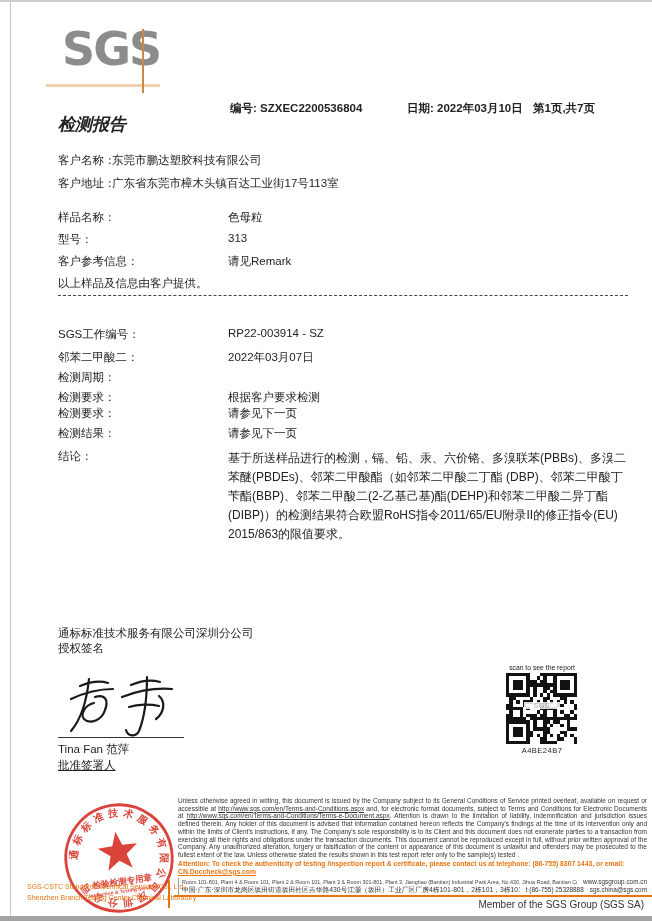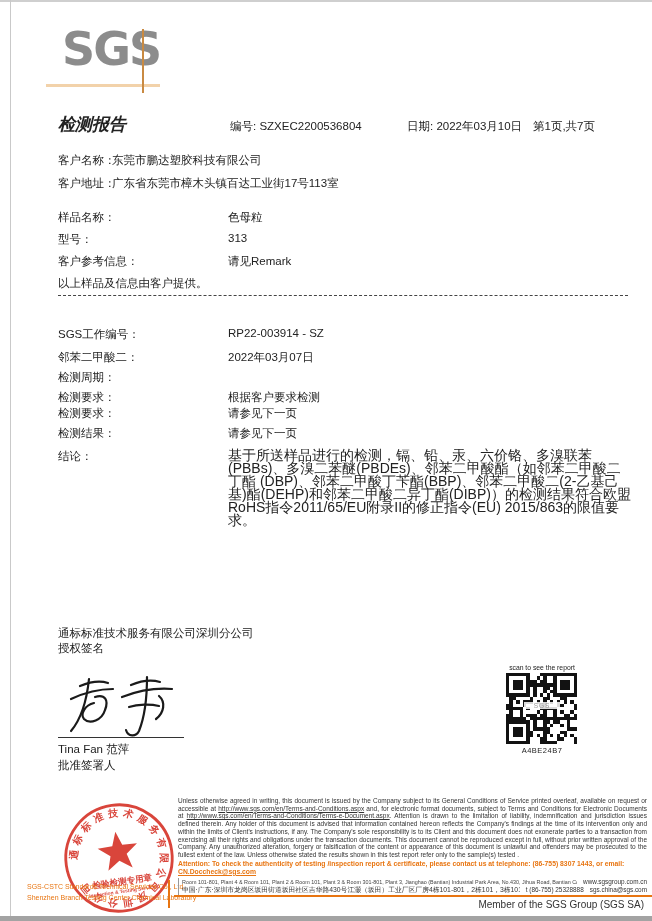--- a/index.html
+++ b/index.html
@@ -19,41 +19,41 @@
   .edge-left{position:absolute;left:10px;top:0;bottom:0;width:1px;background:#c9c9c9;}
   .edge-bottom{position:absolute;left:0;bottom:0;width:100%;height:5px;background:#a3a3a3;}
 
   
   .logo{position:absolute;left:62px;top:22px;font-family:"DejaVu Sans",sans-serif;
         font-weight:bold;font-size:46px;color:var(--logo-gray);letter-spacing:-2px;}
   .logo-hline{position:absolute;left:46px;top:84px;width:114px;height:3px;background:var(--line-tan);}
   .logo-vline{position:absolute;left:142px;top:29px;width:2px;height:64px;background:var(--line-brown);}
 
   .doc-title{position:absolute;left:58px;top:113px;font-size:17px;font-weight:bold;font-style:italic;}
-  .hmeta{position:absolute;top:119px;font-size:11.5px;white-space:nowrap;}
+  .hmeta{position:absolute;top:101px;font-size:11.5px;white-space:nowrap;font-weight:bold;}
   .hm-no{left:230px;} .hm-date{left:407px;} .hm-page{left:533px;}
 
   
   .lbl{position:absolute;left:58px;font-size:11.5px;white-space:nowrap;}
   .val{position:absolute;font-size:11.5px;white-space:nowrap;}
   .vc1{left:112px;} .vc2{left:228px;}
 
   .dashed{position:absolute;left:58px;top:295px;width:570px;border-top:1px dashed #444;}
 
-  .conclusion{position:absolute;left:228px;top:449px;width:404px;font-size:14px;
-              line-height:13px;white-space:normal;text-align:left;}
+  .conclusion{position:absolute;left:228px;top:449px;width:404px;font-size:12px;
+              line-height:19px;white-space:normal;text-align:left;}
 
   
   .sig-company{position:absolute;left:58px;top:626px;font-size:11.5px;}
   .sig-auth{position:absolute;left:58px;top:641px;font-size:11.5px;}
   .sig-svg{position:absolute;left:58px;top:672px;width:135px;height:66px;}
   .sig-svg path{fill:none;stroke:#1a1a1a;stroke-width:2.2;stroke-linecap:round;}
   .sig-line{position:absolute;left:58px;top:737px;width:126px;border-top:1.5px solid #333;}
   .sig-name{position:absolute;left:58px;top:742px;font-size:11.5px;}
-  .sig-title{position:absolute;left:58px;top:758px;font-size:11.5px;}
+  .sig-title{position:absolute;left:58px;top:758px;font-size:11.5px;text-decoration:underline;}
 
   
   .qr-caption{position:absolute;left:494px;top:664px;width:96px;text-align:center;
               font-size:6.8px;color:#222;}
   .qr{position:absolute;left:506px;top:673px;display:grid;
       grid-template-columns:repeat(21,3.4px);grid-auto-rows:3.4px;background:#fff;}
   .qr i{display:block;}
   .qr i.b{background:#121212;}
   .qr-center{position:absolute;left:524px;top:702px;width:36px;text-align:center;
              font-size:6.5px;color:#9a9a9a;background:rgba(255,255,255,.85);letter-spacing:1px;}

